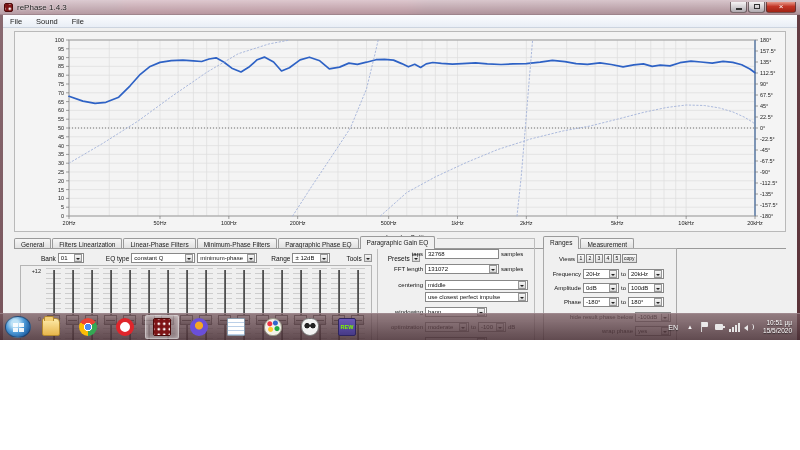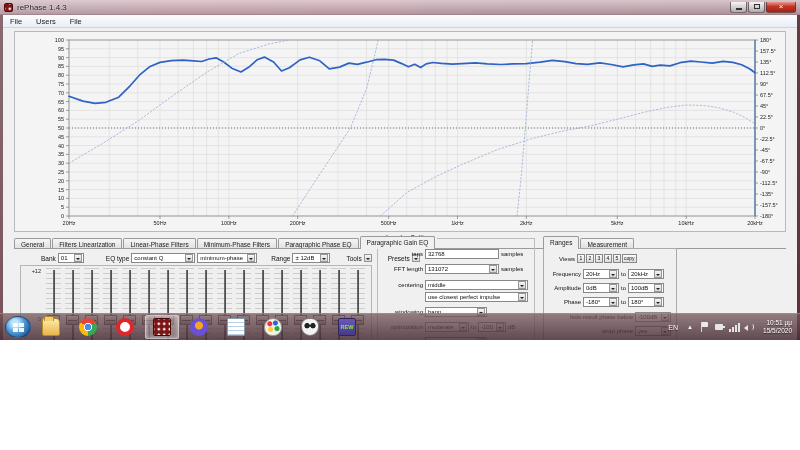--- a/index.html
+++ b/index.html
@@ -128,21 +128,21 @@
             <div class="glyph-max"></div>
           </div>
         <div class="wbtn close">
             <span>×</span>
           </div>
       </div>
     </div>
 
     <div class="menubar">
       <span class="menu-item">File</span>
-      <span class="menu-item">Users</span>
+      <span class="menu-item">Sound</span>
       <span class="menu-item">File</span>
     </div>
 
     <div class="client">
       <div class="graph-panel">
         <svg id="chart-svg" width="770" height="199">
             <line x1="54" y1="8" x2="54" y2="184" stroke="#dcdcdc" stroke-width="0.7"></line>
             <line x1="94.26620123739912" y1="8" x2="94.26620123739912" y2="184" stroke="#dcdcdc" stroke-width="0.7"></line>
             <line x1="122.8355256751637" y1="8" x2="122.8355256751637" y2="184" stroke="#dcdcdc" stroke-width="0.7"></line>
             <line x1="144.99561531633924" y1="8" x2="144.99561531633924" y2="184" stroke="#dcdcdc" stroke-width="0.7"></line>

